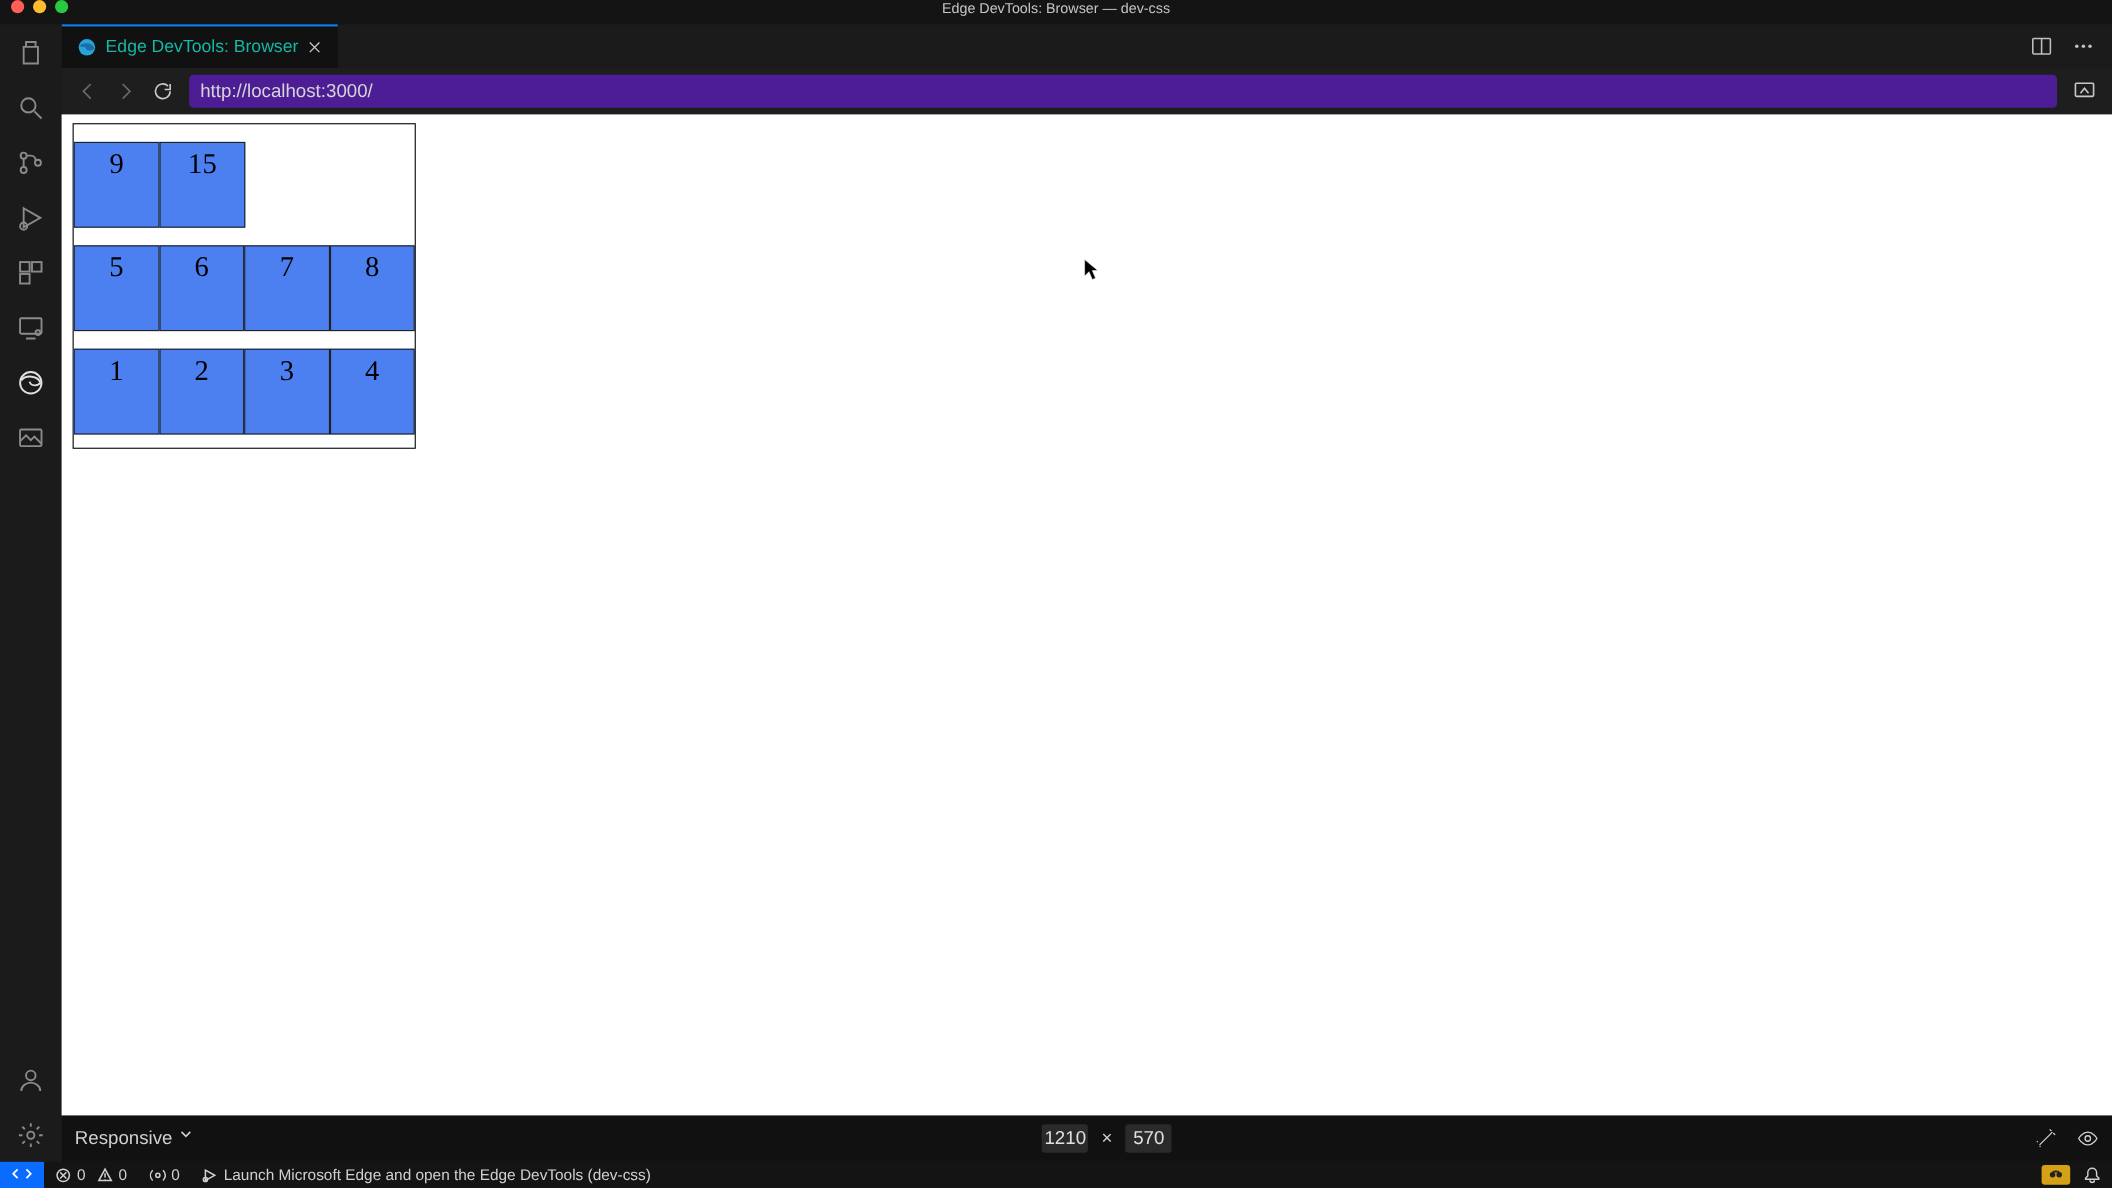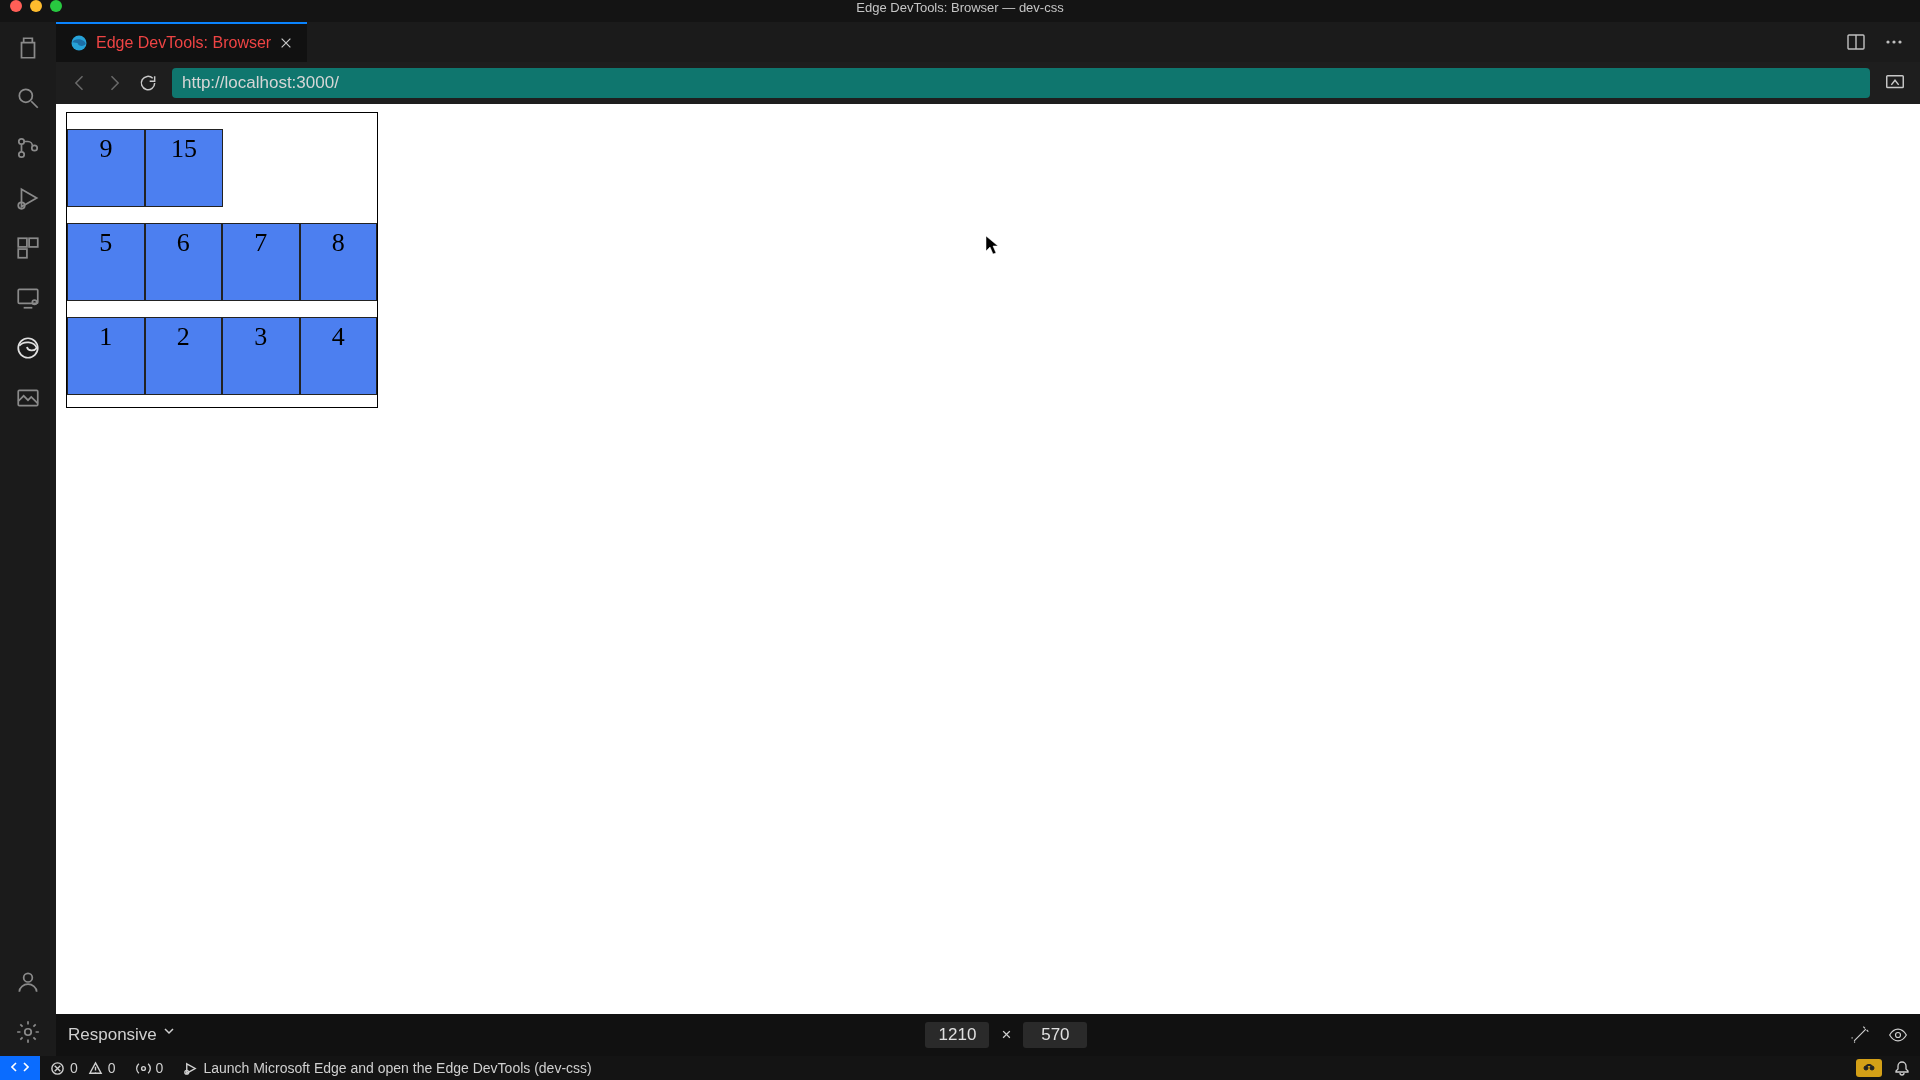--- a/index.html
+++ b/index.html
@@ -56,21 +56,21 @@
     color: #cccccc;
   }
   .tab {
     display: inline-flex;
     align-items: center;
     gap: 8px;
     padding: 0 14px;
     background: #111111;
     border-top: 2px solid #0a84ff;
     font-size: 16px;
-    color:#ef4444;
+    color:#14b8a6;
   }
   .tab .edge-ico { width:18px; height:18px; }
   .tab .close { width:14px; height:14px; }
   .tabbar-spacer { flex:1; }
   .tabbar-actions { display:flex; align-items:center; gap:18px; padding-right:16px; color:#c0c0c0;}
   .tabbar-actions .ta-icon { width:20px; height:20px; cursor:pointer;}
 
   
   .browsertoolbar {
     height: 42px;
@@ -79,21 +79,21 @@
     align-items: center;
     gap: 14px;
     padding: 0 14px;
     color: #c8c8c8;
   }
   .browsertoolbar .nav-ico { width:20px;height:20px;cursor:pointer; }
   .browsertoolbar .nav-ico.dim svg { stroke:#6a6a6a; }
   .browsertoolbar .nav-ico svg { stroke:#c8c8c8; fill:none; stroke-width:1.8;}
   .urlbar {
     flex:1; height:30px;
-    background:#0f766e;
+    background:#4c1d95;
     border-radius:4px;
     display:flex; align-items:center;
     padding:0 10px;
     font-size:17px;
     color:#d6d6d6;
   }
   .urlbar input {
     flex:1; background:transparent; border:none; outline:none;
     color:#d6d6d6; font-size:17px;
   }
@@ -139,21 +139,21 @@
     display:flex;
     align-items:center;
     color:#d0d0d0;
     font-size:17px;
     padding:0 12px;
     gap:10px;
   }
   .devicebar .dev-select { display:inline-flex; align-items:flex-start; gap:6px; cursor:pointer;}
   .devicebar .middle { flex:1; display:flex; justify-content:center; align-items:center; gap:12px;}
   .dim-input {
-    width:64px; height:26px;
+    width:42px; height:26px;
     background:#2a2a2a; border:none; color:#e0e0e0;
     text-align:center; font-size:17px; border-radius:3px;
   }
   .devbar-right { display:flex; align-items:center; gap:18px;}
   .devbar-right .db-ico { width:20px;height:20px; cursor:pointer;}
 
   
   .statusbar {
     height: 24px;
     background:#141414;

